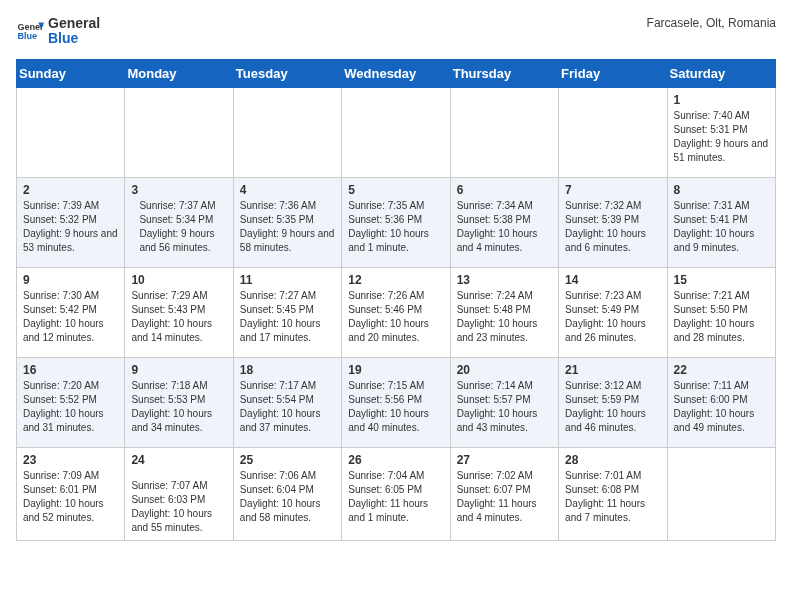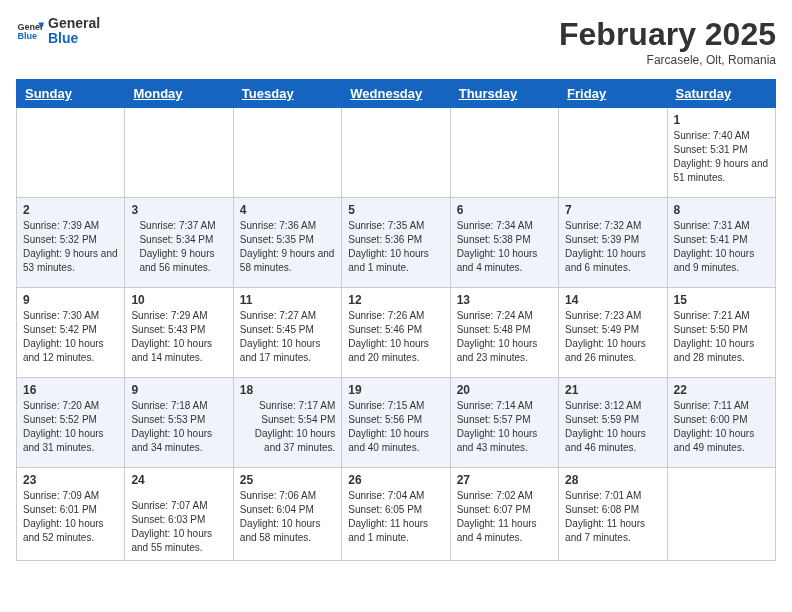--- a/index.html
+++ b/index.html
@@ -39,25 +39,24 @@
     }
     table {
       width: 100%;
       border-collapse: collapse;
       border: 1px solid #ccc;
     }
     thead tr th {
       background-color: #1565C0;
       color: #fff;
       text-align: left;
-      padding: 6px 8px;
+      padding: 6px 2px;
       font-size: 13px;
       font-weight: bold;
       border: 1px solid #1565C0;
-      text-decoration: underline;
     }
     tbody tr td {
       border: 1px solid #ccc;
       vertical-align: top;
       padding: 5px 6px;
       font-size: 10.5px;
       color: #333;
       width: calc(100% / 7);
       min-height: 80px;
       height: 90px;
@@ -92,21 +91,20 @@
       <text x="2" y="18" font-size="13" font-weight="bold" fill="#333" font-family="Arial">General</text>
       <text x="2" y="32" font-size="13" font-weight="bold" fill="#1565C0" font-family="Arial">Blue</text>
       <polygon points="32,8 40,8 36,18" fill="#1565C0"></polygon>
     </svg>
     <div>
       <div style="font-size:14px;font-weight:bold;color:#333;line-height:1.1;">General</div>
       <div style="font-size:14px;font-weight:bold;color:#1565C0;line-height:1.1;">Blue</div>
     </div>
   </div>
   <div class="title-block">
-    <div class="month-title">February 2025</div>
     <div class="subtitle">Farcasele, Olt, Romania</div>
   </div>
 </div>
 
 <table>
   <thead>
     <tr>
     <th>Sunday</th>
         <th>Monday</th>
         <th>Tuesday</th>
@@ -227,21 +225,21 @@
 Daylight: 10 hours and 31 minutes.</div>
         </td>
         <td>
           <span class="day-num">9</span>
           <div class="day-info" style="white-space: pre-line;">Sunrise: 7:18 AM
 Sunset: 5:53 PM
 Daylight: 10 hours and 34 minutes.</div>
         </td>
         <td>
           <span class="day-num">18</span>
-          <div class="day-info" style="white-space: pre-line; text-align: right;">Sunrise: 7:17 AM
+          <div class="day-info" style="white-space: pre-line;">Sunrise: 7:17 AM
 Sunset: 5:54 PM
 Daylight: 10 hours and 37 minutes.</div>
         </td>
         <td>
           <span class="day-num">19</span>
           <div class="day-info" style="white-space: pre-line;">Sunrise: 7:15 AM
 Sunset: 5:56 PM
 Daylight: 10 hours and 40 minutes.</div>
         </td>
         <td>

